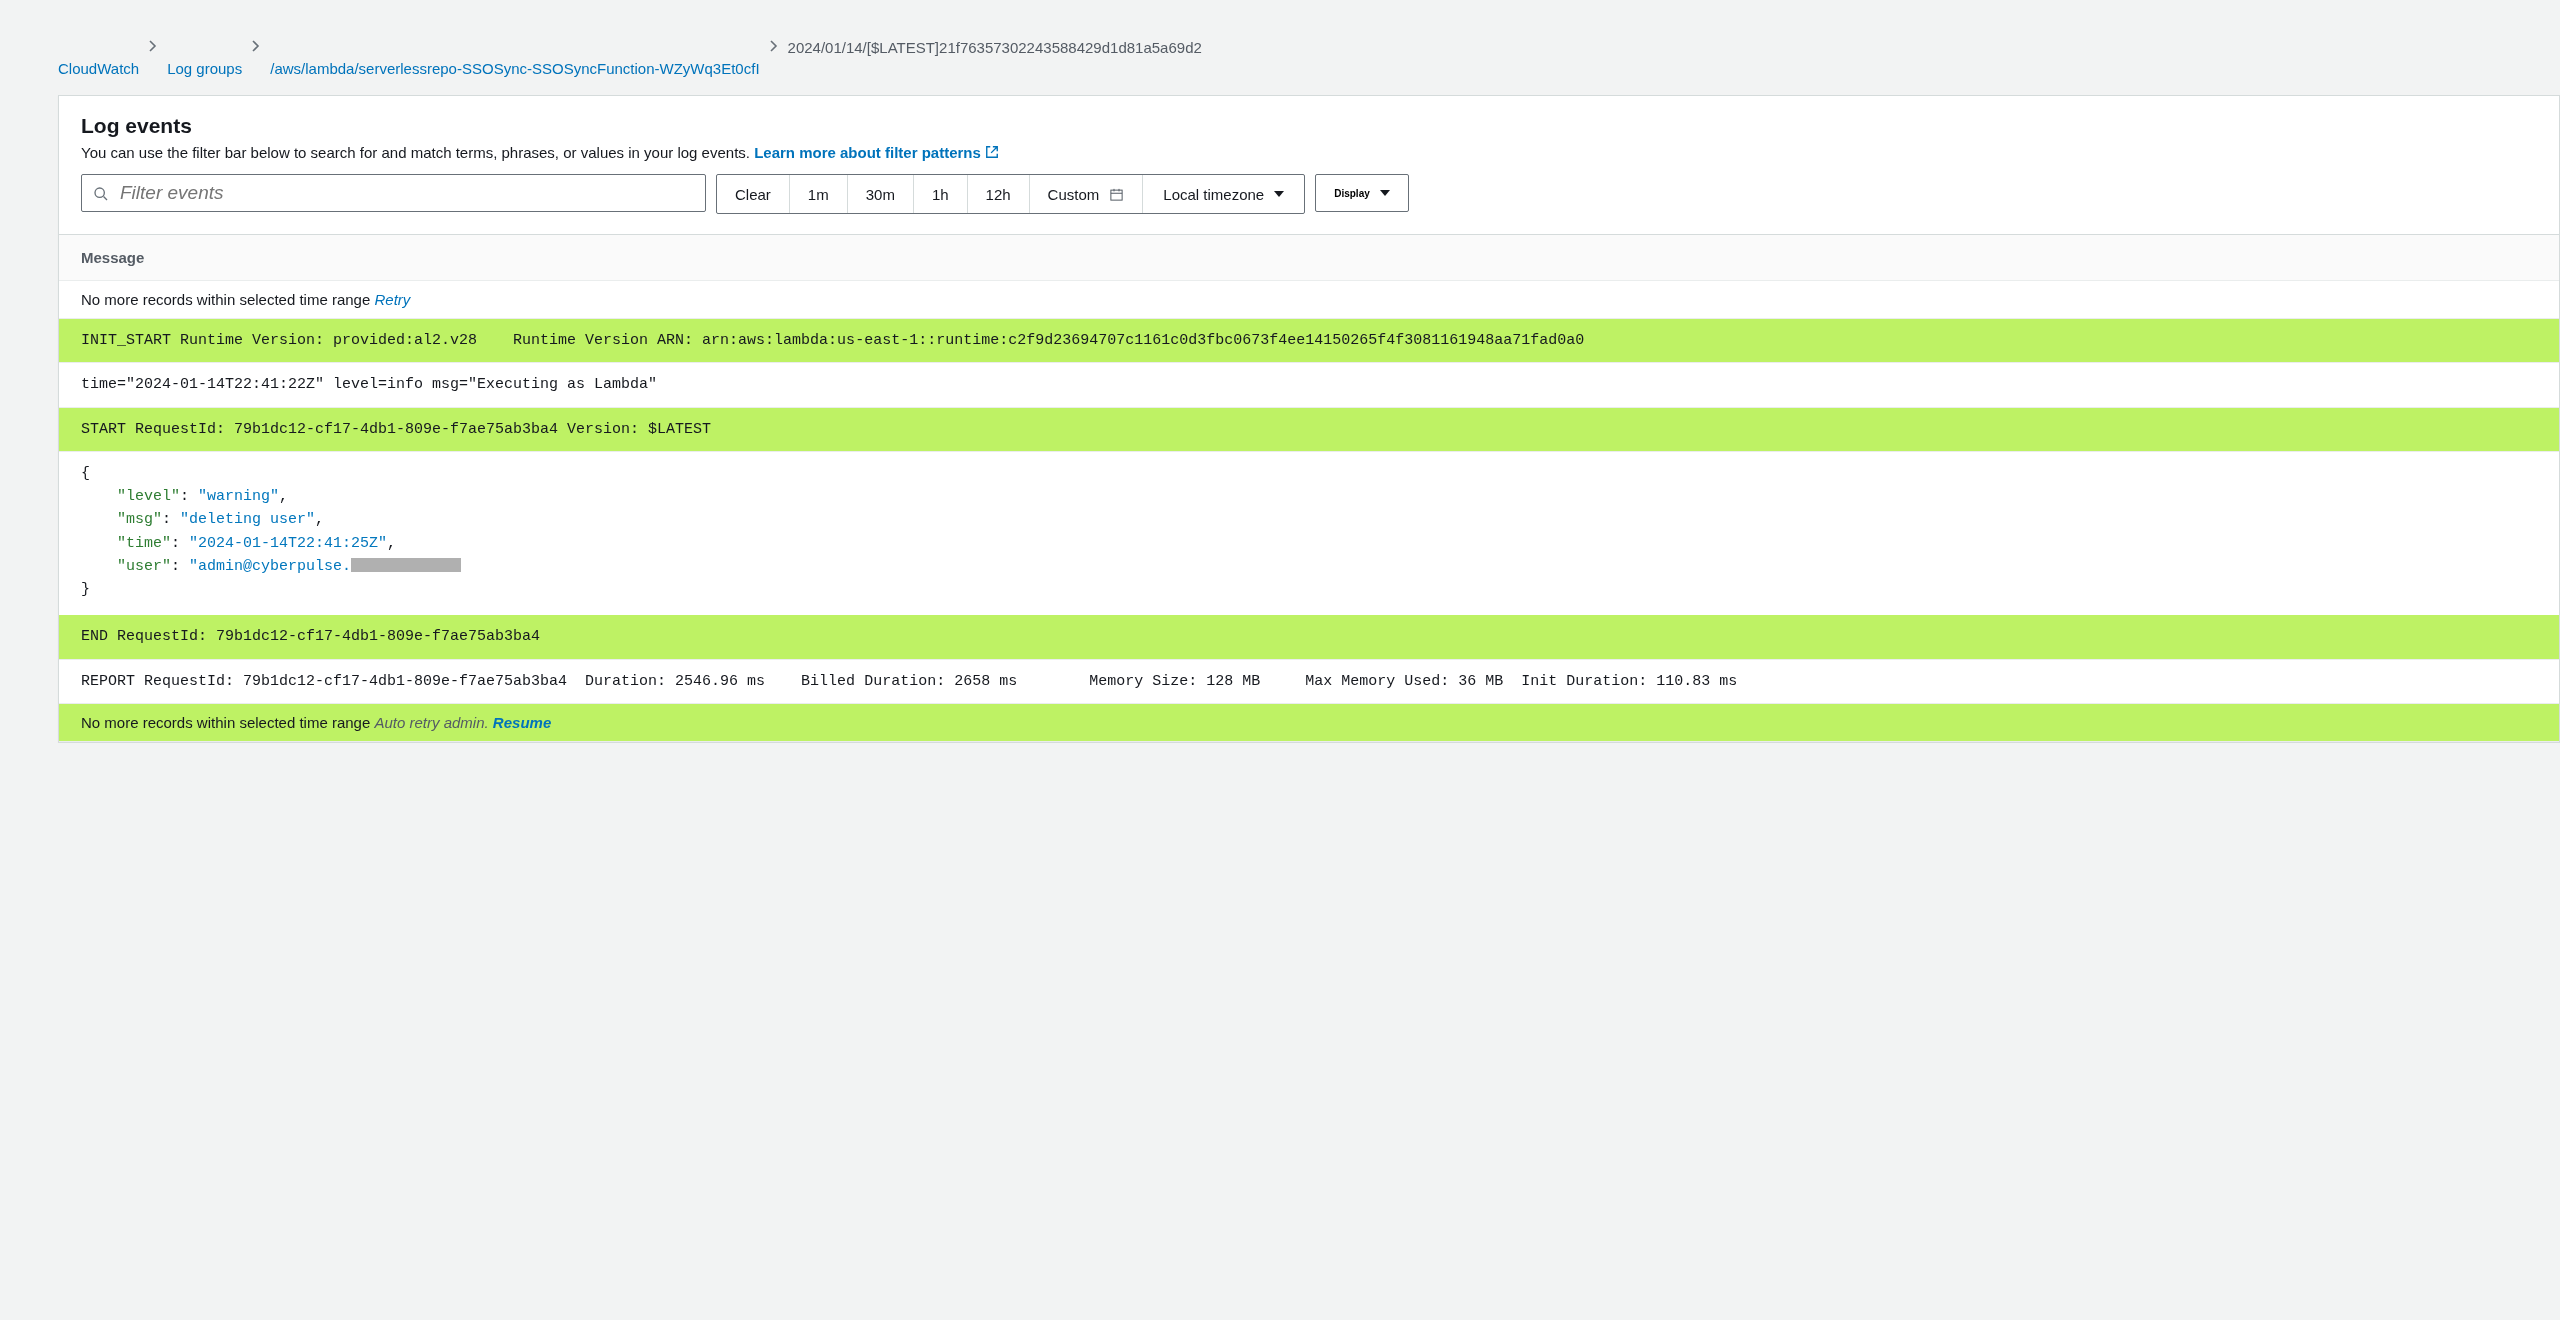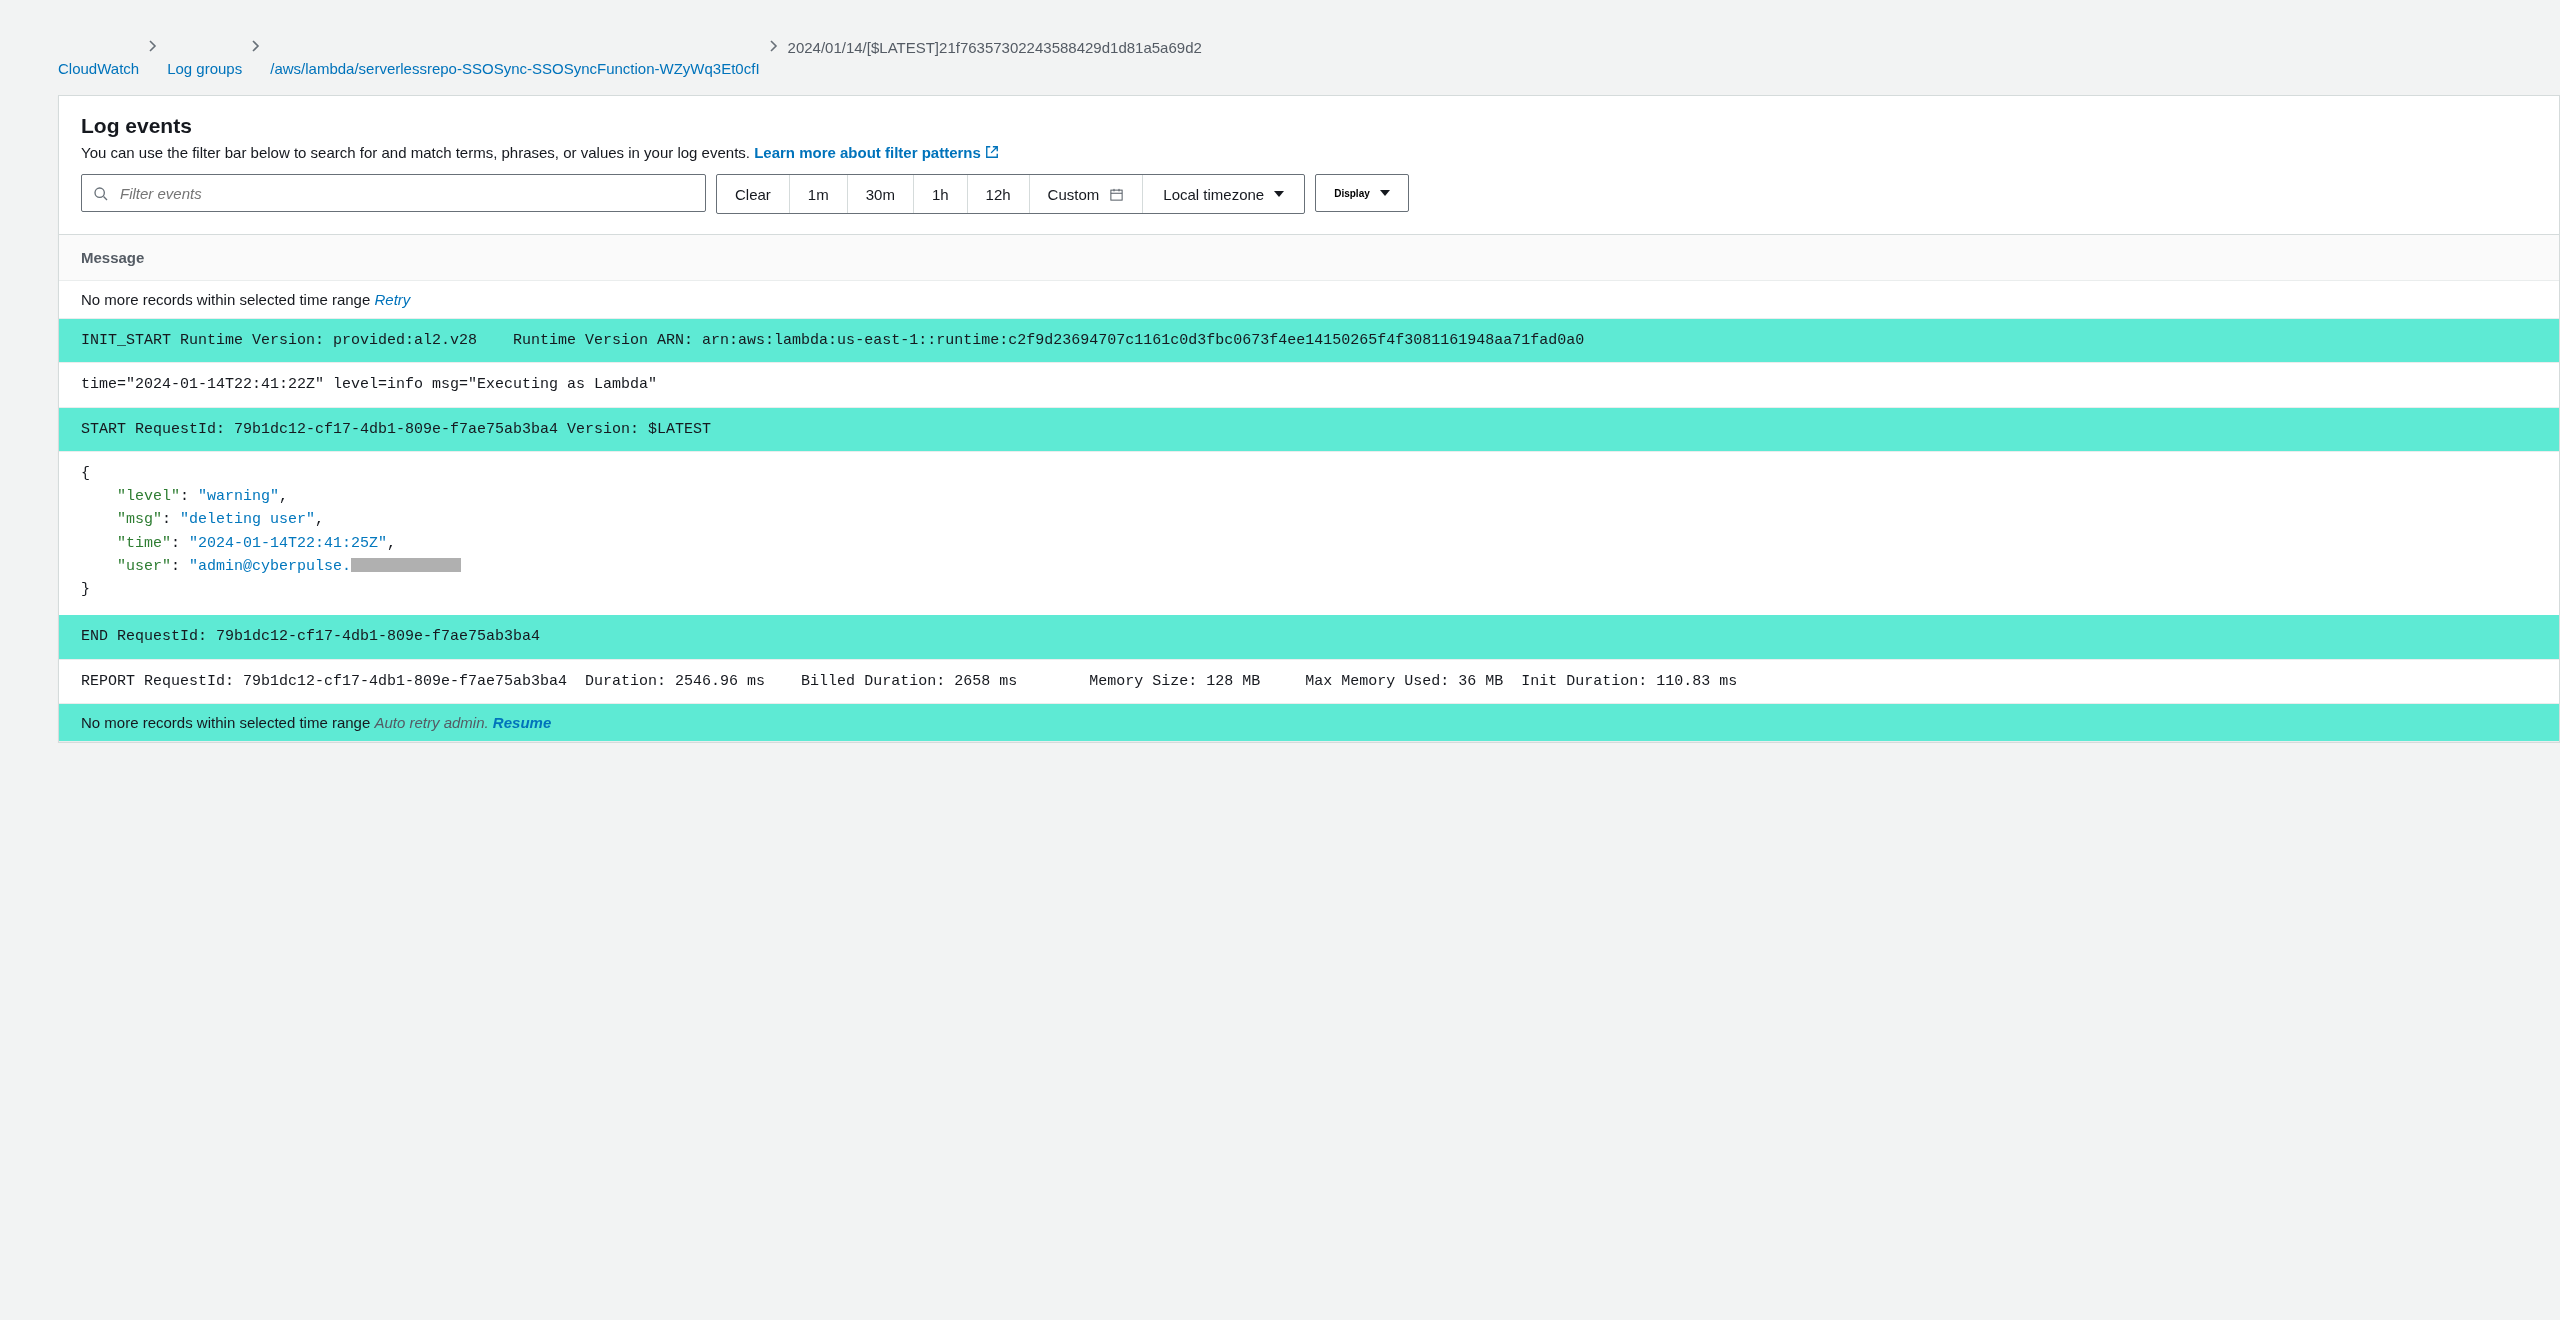--- a/index.html
+++ b/index.html
@@ -96,21 +96,21 @@
     left: 12px; top: 50%;
     transform: translateY(-50%);
     color: #687078;
   }
   .search-input {
     width: 100%;
     height: 38px;
     border: 1px solid #687078;
     border-radius: 2px;
     padding: 0 12px 0 38px;
-    font-size: 15px;
+    font-size: 19px;
     font-style: italic;
     color: #687078;
     outline: none;
   }
   .time-bar {
     display: flex;
     border: 1px solid #687078;
     border-radius: 2px;
     height: 40px;
     overflow: hidden;
@@ -155,21 +155,21 @@
   .log-row {
     padding: 10px 22px;
     border-bottom: 1px solid #eaeded;
     font-size: 15px;
   }
   .log-row.mono {
     font-family: "Courier New", Consolas, monospace;
     white-space: pre-wrap;
     line-height: 1.55;
   }
-  .log-row.alt { background: #5eead4; }
+  .log-row.alt { background: #bef264; }
   .log-row .link { color: #0073bb; font-style: italic; cursor: pointer; }
   .log-row .link-b { color: #0073bb; font-style: italic; cursor: pointer; font-weight: 700; }
   .log-row .muted-i { font-style: italic; color: #545b64; }
   .json-block { padding: 10px 22px 14px 22px; font-family: "Courier New", Consolas, monospace; font-size: 15px; line-height: 1.55; }
   .k { color: #2e7d32; }  
   .s { color: #0277bd; }  
   .redact {
     display: inline-block;
     width: 110px; height: 14px;
     background: #b0b0b0;

